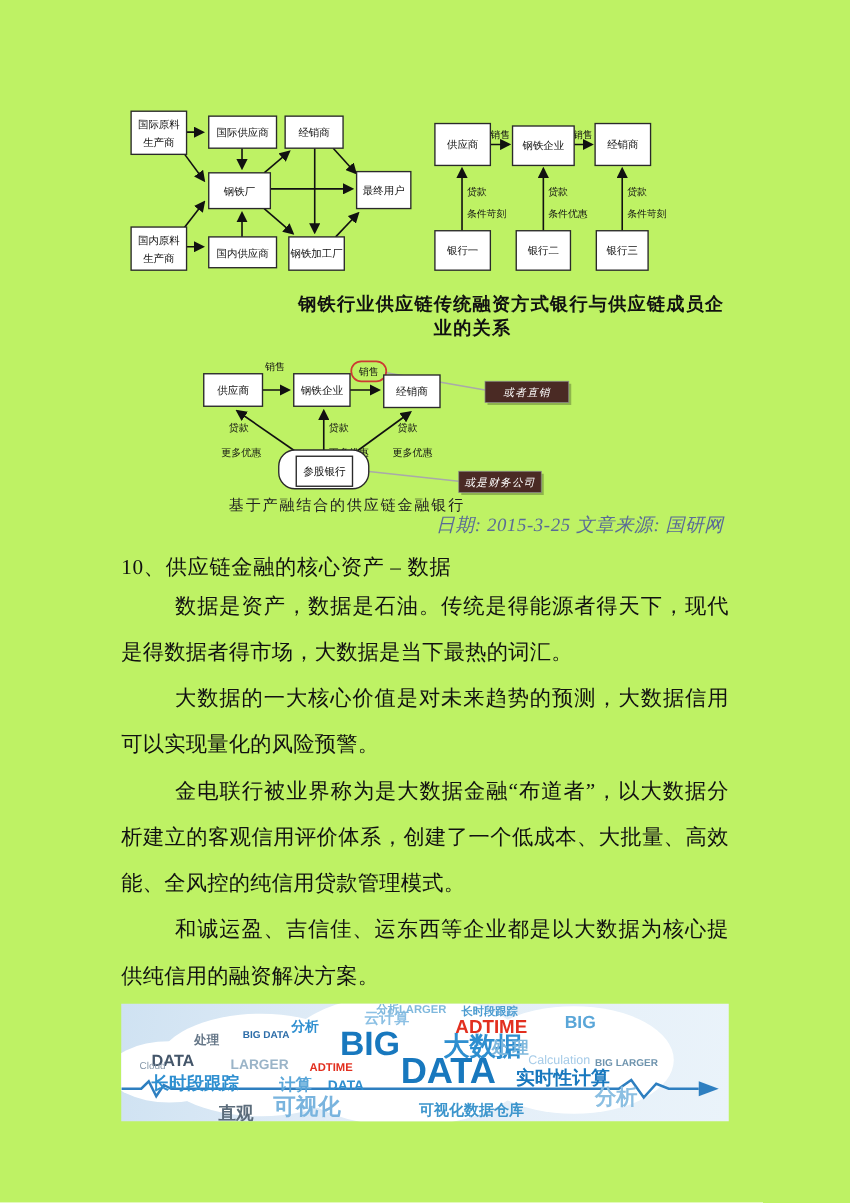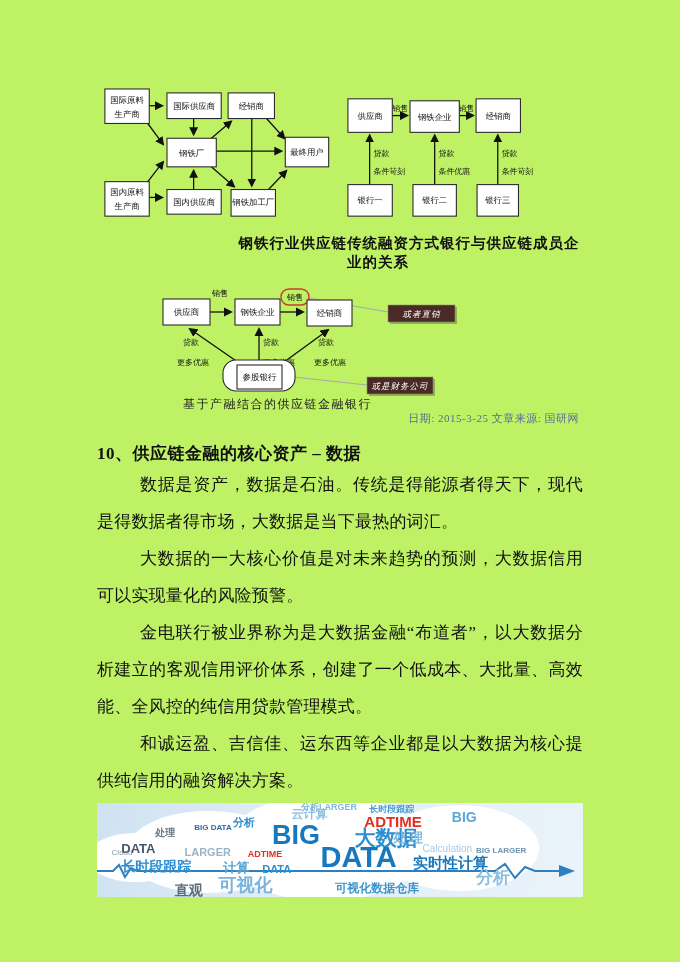--- a/index.html
+++ b/index.html
@@ -22,29 +22,29 @@
   .cap-left  { width:250px; text-align:right; }
   .cap-right { flex:1; text-align:left; }
   
   .middle-section { position:relative; height:146px; margin-top:12px; }
   .mid-svg { position:absolute; left:63px; top:0; width:345px; height:112px; }
   .mid-caption {
     position:absolute; left:80px; top:112px; width:195px; text-align:right;
     font-size:12px; line-height:16px; letter-spacing:1.5px; color:#222;
   }
   .source-note {
-    position:absolute; right:4px; top:127px; font-size:11px; 
+    position:absolute; right:4px; top:127px; font-size:15px; font-style:italic;
     color:#5a6b96; letter-spacing:0.5px;
   }
   .callout-rect { fill:#4a2a24; stroke:#8a8a8a; stroke-width:0.6; }
   .callout-text { fill:#fff; font-size:8.5px; font-style:italic; text-anchor:middle; letter-spacing:1px; }
   .hl { stroke:#cc3b33; stroke-width:1.4; fill:none; }
   .grey-line { stroke:#a9a9a9; stroke-width:1.2; }
   
-  .heading { font-size:17px; font-weight:700; margin-top:12px; line-height:24px; letter-spacing:0.5px; }
+  .heading { font-size:17px; font-weight:400; margin-top:12px; line-height:24px; letter-spacing:0.5px; }
   .body-text p {
     font-size:17px; line-height:37px; text-align:justify; text-indent:43px;
     letter-spacing:0.2px;
   }
   
   .wordcloud {
     position:relative; margin-top:4px; width:486px; height:94px; overflow:hidden;
     background:linear-gradient(100deg,#cfe2f2 0%, #e0ecf7 35%, #eaf3fa 100%);
   }
   .blob { position:absolute; background:#fff; border-radius:50%; z-index:1; }

